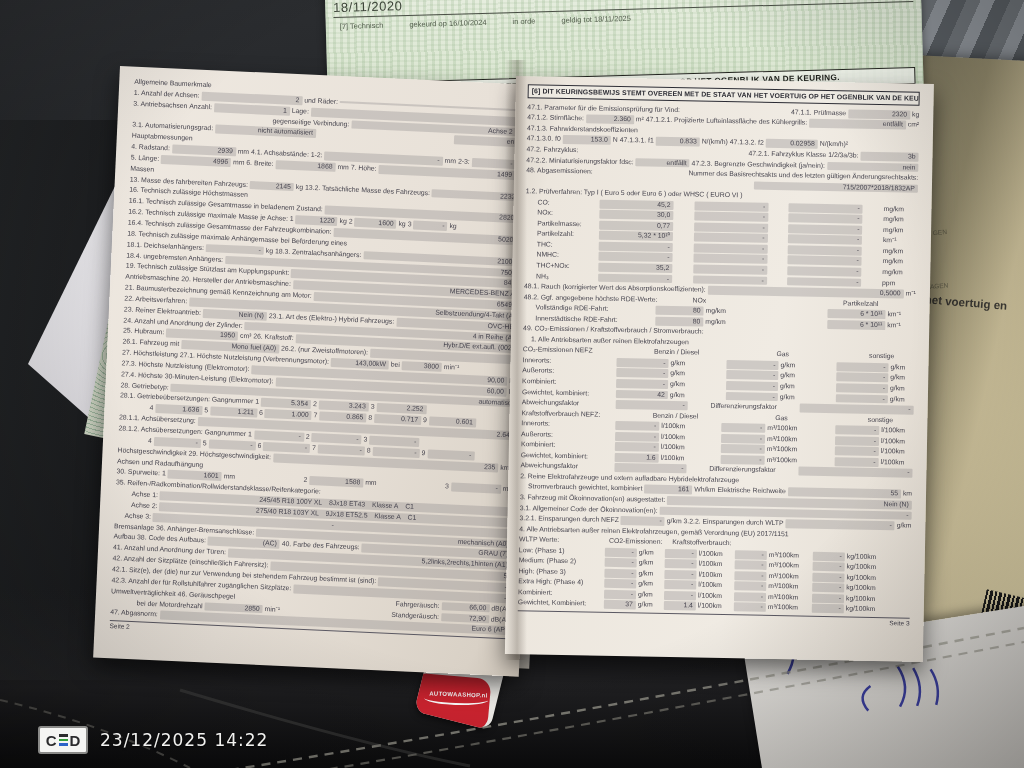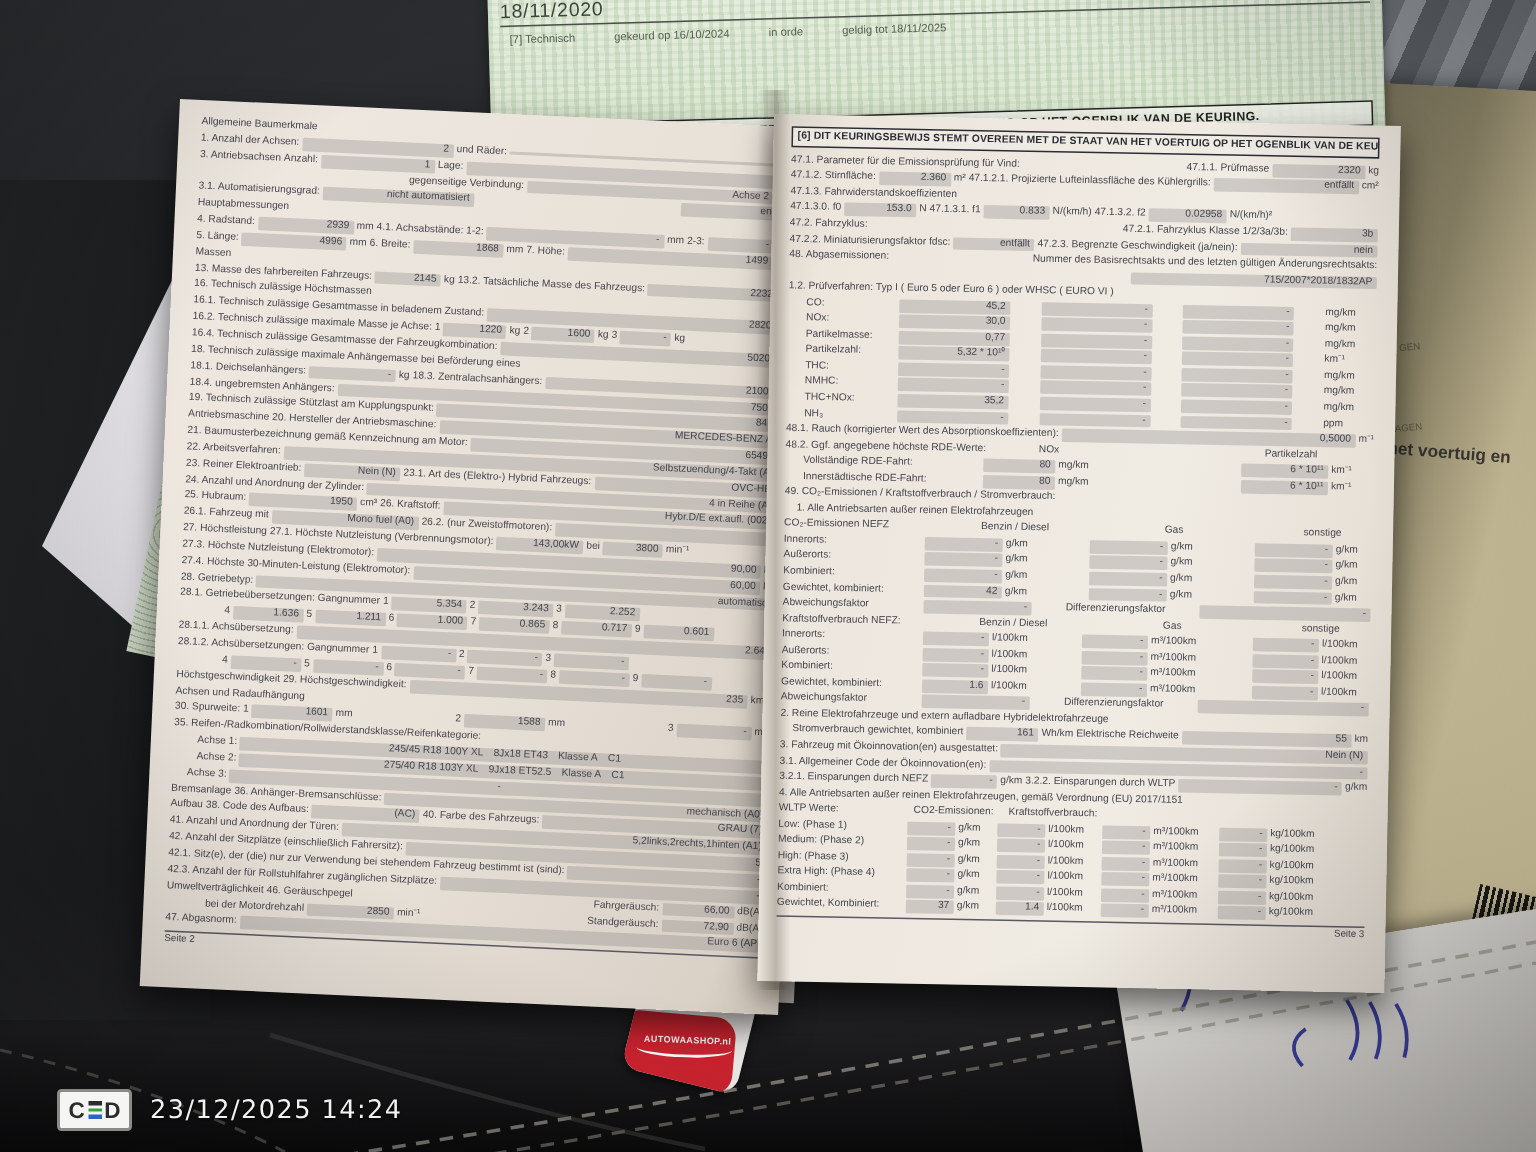--- a/index.html
+++ b/index.html
@@ -905,16 +905,16 @@
   <div class="watermark">
     <div class="ced">
       <span>C</span>
       <span class="bars">
           <i></i>
           <i class="g"></i>
           <i class="b"></i>
         </span>
       <span>D</span>
     </div>
-    <div class="stamp">23/12/2025 14:24</div>
+    <div class="stamp">23/12/2025 14:22</div>
   </div>
 
 </div>
 
 </body></html>

